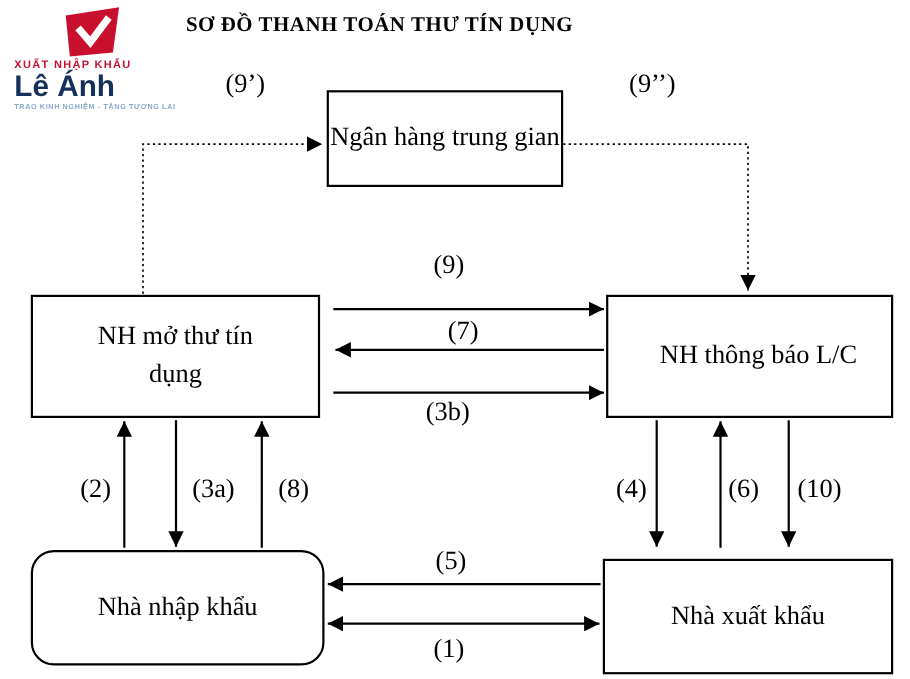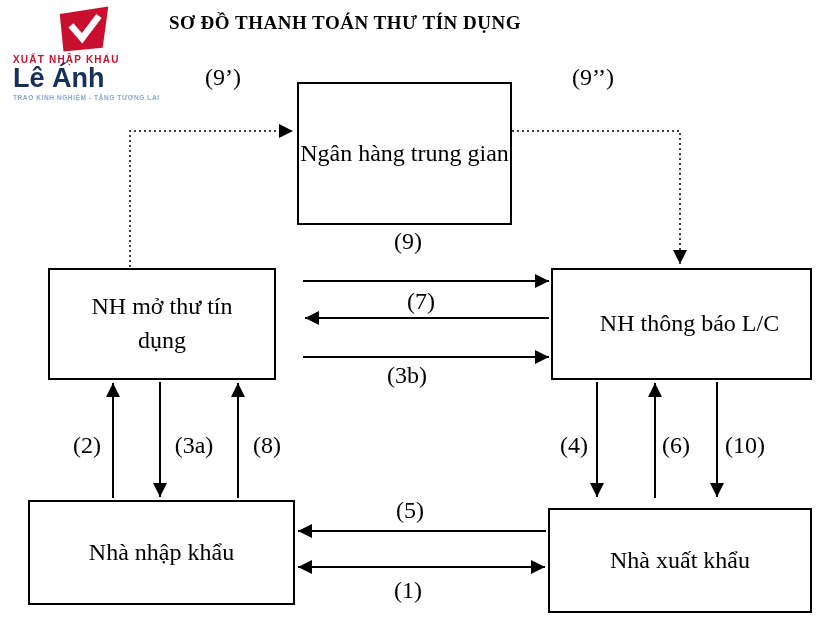--- a/index.html
+++ b/index.html
@@ -102,33 +102,33 @@
 
     <line class="wire" x1="655" y1="498" x2="655" y2="383" marker-end="url(#ah)"></line>
 
     <line class="wire" x1="717" y1="382" x2="717" y2="497" marker-end="url(#ah)"></line>
 
     <line class="wire" x1="546" y1="531" x2="298" y2="531" marker-end="url(#ah)"></line>
 
     <line class="wire" x1="298" y1="567" x2="545" y2="567" marker-start="url(#ah)" marker-end="url(#ah)"></line>
   </svg>
 
-  <div class="node" style="left:297px; top:82px; width:215px; height:143px;">
+  <div class="node" style="left:297px; top:82px; width:215px; height:88px;">
     <span class="node-inner">Ngân hàng trung gian</span>
   </div>
 
-  <div class="node node-issuing" style="left:48px; top:268px; width:228px; height:112px;">
+  <div class="node node-issuing" style="left:28px; top:268px; width:263px; height:112px;">
     <span class="node-inner">NH mở thư tín dụng</span>
   </div>
 
   <div class="node" style="left:551px; top:268px; width:261px; height:112px;padding-left:16px;">
     <span class="node-inner">NH thông báo L/C</span>
   </div>
 
-  <div class="node" style="left:28px; top:500px; width:267px; height:105px;">
+  <div class="node" style="left:28px; top:500px; width:267px; height:105px;border-radius:21px;">
     <span class="node-inner">Nhà nhập khẩu</span>
   </div>
 
   <div class="node" style="left:548px; top:508px; width:264px; height:105px;">
     <span class="node-inner">Nhà xuất khẩu</span>
   </div>
 
   <span class="lbl" style="left:223px; top:64px;">(9’)</span>
   <span class="lbl" style="left:593px; top:64px;">(9’’)</span>
   <span class="lbl" style="left:408px; top:228px;">(9)</span>

